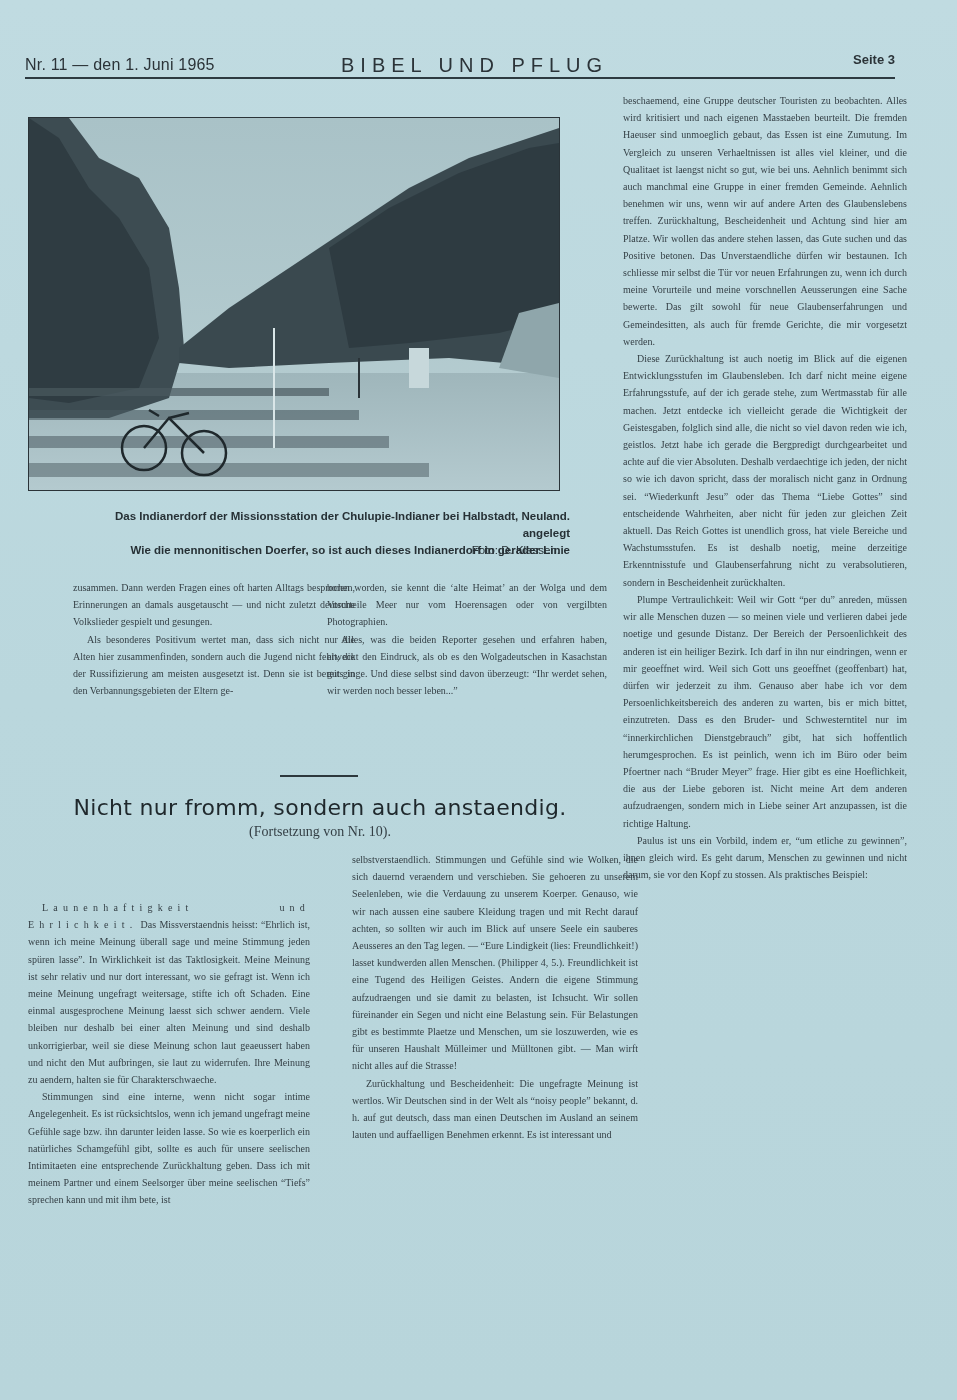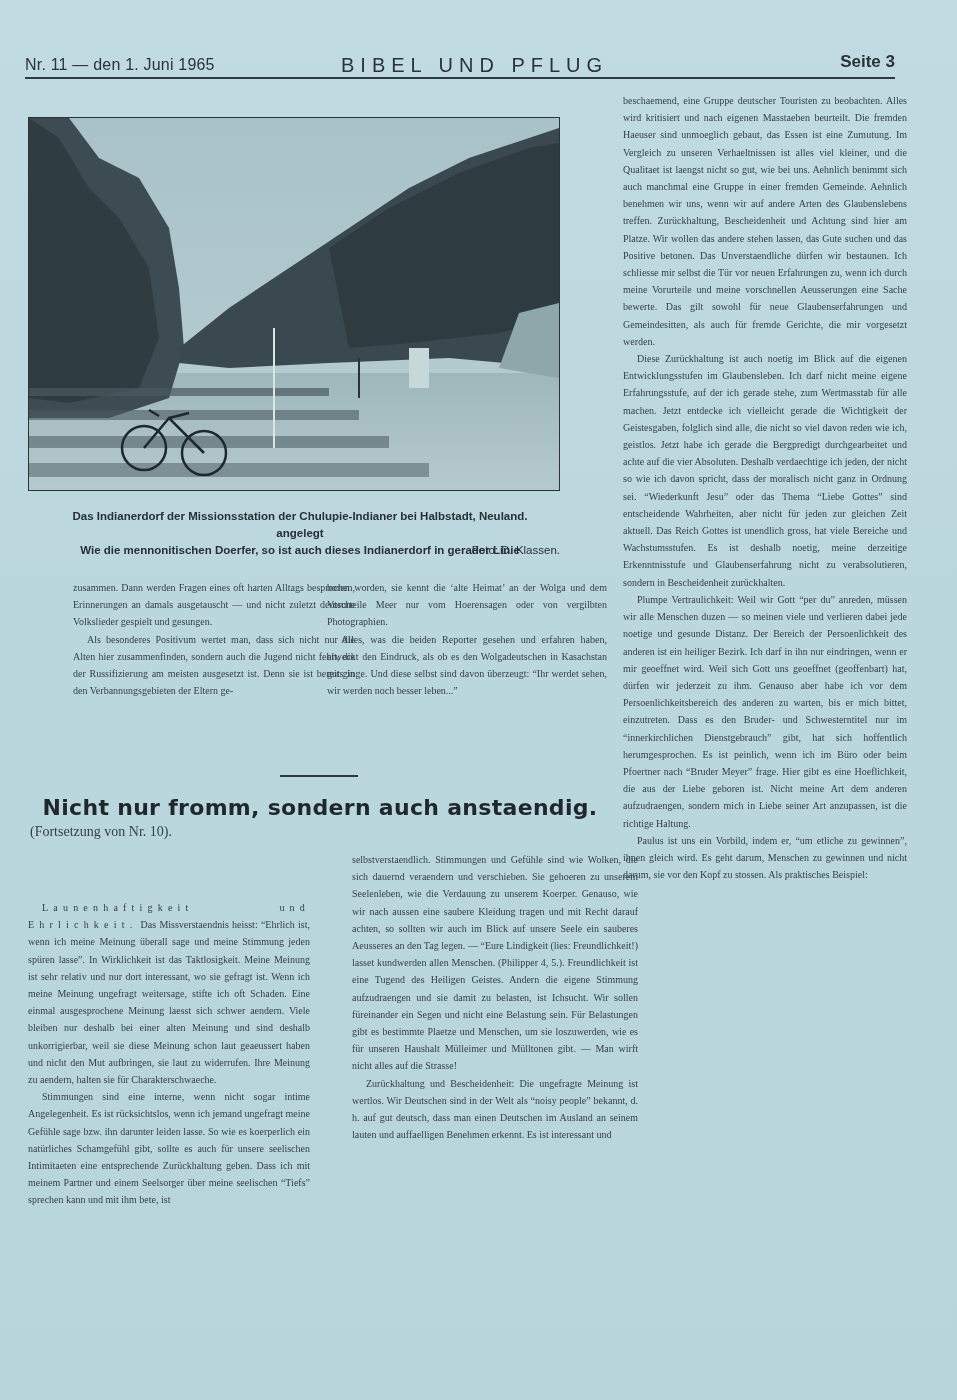--- a/index.html
+++ b/index.html
@@ -14,34 +14,34 @@
     position: absolute; left: 0; top: 0; width: 957px; height: 1400px;
     background: linear-gradient(180deg, #c0dbe1 0%, #bad7dd 50%, #b8d5db 100%);
   }
   .header {
     position: absolute; left: 25px; top: 50px; width: 870px; height: 28px;
     font-family: "Liberation Sans", "DejaVu Sans", sans-serif;
     color: #2b3338;
   }
   .hdr-left { position: absolute; left: 0; top: 6px; font-size: 16px; letter-spacing: 0.2px; }
   .hdr-center { position: absolute; left: 316px; top: 4px; font-size: 20px; letter-spacing: 6px; }
-  .hdr-right { position: absolute; right: 0; top: 2px; font-size: 17px; font-weight: bold; }
+  .hdr-right { position: absolute; right: 0; top: 2px; font-size: 13px; font-weight: bold; }
   .hdr-rule { position: absolute; left: 25px; top: 77px; width: 870px; height: 2px; background: #2d3a40; }
 
   .photo {
     position: absolute; left: 28px; top: 117px; width: 530px; height: 372px;
     overflow: hidden; border: 1px solid #2a3338;
     background: #9fb8bd;
   }
   .photo svg { display: block; }
 
   .caption {
     position: absolute; left: 30px; top: 508px; width: 540px;
     font-family: "Liberation Sans", "DejaVu Sans", sans-serif;
-    font-size: 11.5px; font-weight: bold; text-align: center; line-height: 17px;
+    font-size: 11.5px; font-weight: bold; text-align: right; line-height: 17px;
     color: #263035;
   }
   .caption .credit {
     position: absolute; right: 10px; bottom: 0; font-weight: normal;
   }
 
   .col {
     position: absolute; font-size: 10px; line-height: 17.2px;
     text-align: justify; color: #343f45;
   }
@@ -50,24 +50,24 @@
   .col p.gap { margin-top: 0; }
 
   .col-right { left: 623px; top: 92px; width: 284px; }
   .col-a1 { left: 28px; top: 579px; width: 282px; margin-left: 45px; }
   .col-a2 { left: 327px; top: 579px; width: 280px; }
   .divider { position: absolute; left: 280px; top: 775px; width: 78px; height: 2px; background: #2d383d; }
 
   .headline {
     position: absolute; left: 30px; top: 795px; width: 580px; text-align: center;
     font-family: "DejaVu Sans", "Liberation Sans", sans-serif;
-    font-size: 22px; color: #1f282c; letter-spacing: 0.3px; font-weight: bold;
+    font-size: 22px; color: #1f282c; letter-spacing: 0.3px;
   }
   .subhead {
-    position: absolute; left: 30px; top: 824px; width: 580px; text-align: left;
+    position: absolute; left: 30px; top: 824px; width: 580px; text-align: center;
     font-size: 14px; color: #343f45;
   }
   .col-b1 { left: 28px; top: 851px; width: 282px; margin-top: 48px; }
   .col-b2 { left: 328px; top: 851px; width: 286px; margin-left: 24px; }
   .spaced { letter-spacing: 5.2px; }
 </style>
 </head>
 <body>
 
 <div class="page">

